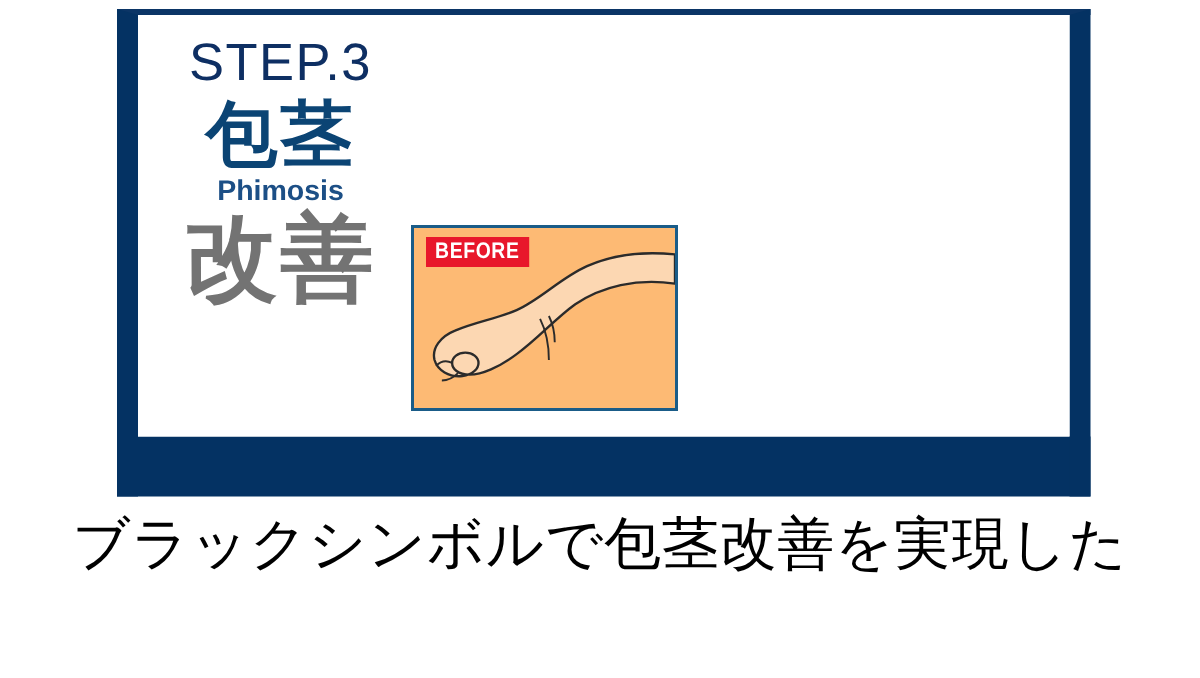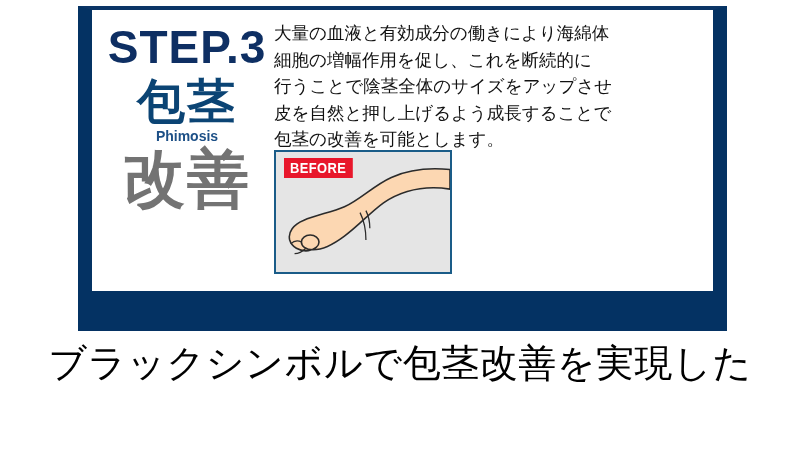--- a/index.html
+++ b/index.html
@@ -41,37 +41,37 @@
   #heading-col {
     position: absolute;
     left: 0px;
     top: 0px;
     width: 190px;
     height: 100%;
     text-align: center;
   }
   #step-label {
     margin-top: 14px;
-    font-size: 46px;
-    font-weight: bold;
+    font-size: 35px;
+    font-weight: normal;
     letter-spacing: 1px;
     color: #0e2f63;
     line-height: 1;
   }
   #term-jp {
     margin-top: 8px;
     font-size: 48px;
     font-weight: bold;
     letter-spacing: 2px;
     color: #0b4474;
     line-height: 1.02;
   }
   #term-en {
     margin-top: 2px;
-    font-size: 14px;
+    font-size: 19px;
     font-weight: bold;
     color: #1c4f86;
     line-height: 1;
   }
   #term-result {
     margin-top: 4px;
     font-size: 62px;
     font-weight: bold;
     letter-spacing: 2px;
     color: #737373;
@@ -103,21 +103,21 @@
     width: 410px;
     display: flex;
     gap: 25px;
   }
   .panel {
     position: relative;
     width: 178px;
     height: 124px;
     box-sizing: border-box;
     border: 2px solid #1a5c88;
-    background: #e5e5e5;
+    background: #fdba74;
     overflow: hidden;
   }
   .panel-badge {
     position: absolute;
     left: 8px;
     top: 6px;
     z-index: 4;
     background: #e8172b;
     color: #ffffff;
     font-size: 15px;
@@ -157,25 +157,20 @@
   <div id="frame-inner">
 
     <div id="heading-col">
       <div id="step-label">STEP.3</div>
       <div id="term-jp">包茎</div>
       <div id="term-en">Phimosis</div>
       <div id="term-result">改善</div>
     </div>
 
     <div id="content-col">
-      <p id="body-copy">大量の血液と有効成分の働きにより海綿体
-細胞の増幅作用を促し、これを断続的に
-行うことで陰茎全体のサイズをアップさせ
-皮を自然と押し上げるよう成長することで
-包茎の改善を可能とします。</p>
 
       <div id="panels">
 
         <div class="panel">
           <div class="panel-badge">BEFORE</div>
           <svg class="panel-art" viewBox="0 0 178 124" preserveAspectRatio="none">
             <path d="M178 38 C152 34 128 40 110 52 C96 62 84 76 70 86
                      C58 95 46 100 38 100 C30 100 26 96 26 92
                      C26 88 30 85 35 85 C40 85 44 88 44 92
                      C44 96 40 100 33 101 C24 102 16 97 14 90

